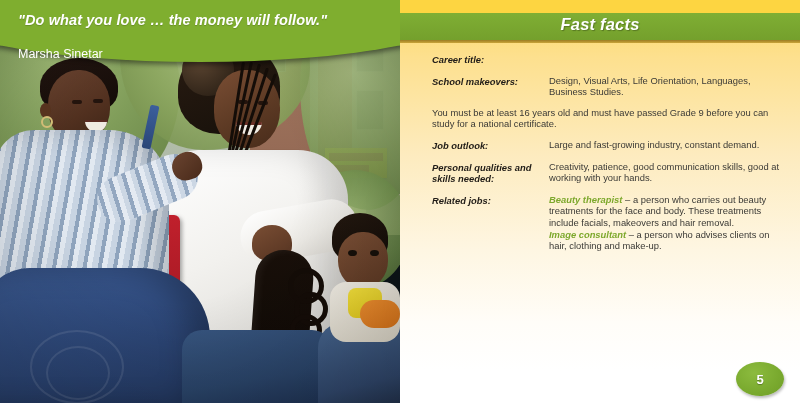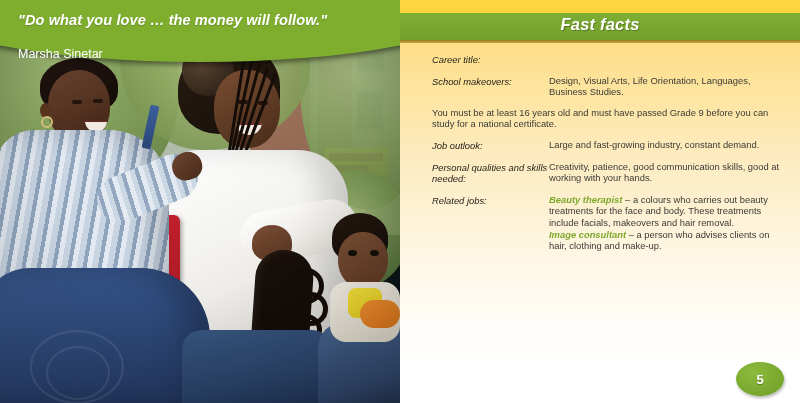--- a/index.html
+++ b/index.html
@@ -153,21 +153,21 @@
   .band-green{position:absolute;left:0;top:13px;width:400px;height:27px;
            background:linear-gradient(180deg,#7fae34 0%,#74a02c 100%);}
   .band-rule{position:absolute;left:0;top:40px;width:400px;height:3px;
            background:linear-gradient(180deg,#9b7c23 0%,#c9a43a 100%);}
   .facts-title{position:absolute;left:0;top:15px;width:400px;text-align:center;color:#fff;
            font-size:16.5px;font-weight:bold;font-style:italic;letter-spacing:.2px;
            text-shadow:1px 1px 1px rgba(0,0,0,.28);}
 
   .facts-table{position:absolute;left:32px;top:53px;width:352px;}
   .fact-row{display:flex;margin-bottom:9px;}
-  .fact-label{width:117px;flex:0 0 117px;font-size:9.4px;font-weight:normal;font-style:italic;
+  .fact-label{width:117px;flex:0 0 117px;font-size:9.4px;font-weight:bold;font-style:italic;
            color:#201c17;line-height:11.6px;padding-top:1px;}
   .fact-value{flex:1;font-size:9.4px;color:#3b3a36;line-height:11.6px;}
   .hl{color:#7da82c;font-style:italic;font-weight:bold;}
 
   .page-badge{position:absolute;left:736px;top:362px;width:48px;height:34px;border-radius:50%;
            background:radial-gradient(ellipse at 38% 32%,#8cbb3e 0%,#79a92e 60%,#6e9d28 100%);
            box-shadow:1px 2px 3px rgba(0,0,0,.28);}
   .page-num{position:absolute;left:0;top:0;width:48px;height:34px;display:flex;
            align-items:center;justify-content:center;color:#fff;font-size:13px;font-weight:bold;
            text-shadow:0 1px 1px rgba(0,0,0,.3);}
@@ -285,21 +285,21 @@
         <div class="fact-value">Large and fast-growing industry, constant demand.</div>
       </div>
 
       <div class="fact-row">
         <div class="fact-label">Personal qualities and skills needed:</div>
         <div class="fact-value">Creativity, patience, good communication skills, good at working with your hands.</div>
       </div>
 
       <div class="fact-row">
         <div class="fact-label">Related jobs:</div>
-        <div class="fact-value"><span class="hl">Beauty therapist</span><span> – a colours who carries out beauty treatments for the face and body. These treatments include facials, makeovers and hair removal.</span><br><span class="hl">Image consultant</span><span> – a person who advises clients on hair, clothing and make-up.</span></div>
+        <div class="fact-value"><span class="hl">Beauty therapist</span><span> – a person who carries out beauty treatments for the face and body. These treatments include facials, makeovers and hair removal.</span><br><span class="hl">Image consultant</span><span> – a person who advises clients on hair, clothing and make-up.</span></div>
       </div>
 
     </div>
   </div>
 
   <div class="page-badge">
     <div class="page-num">5</div>
   </div>
 </div>
 

